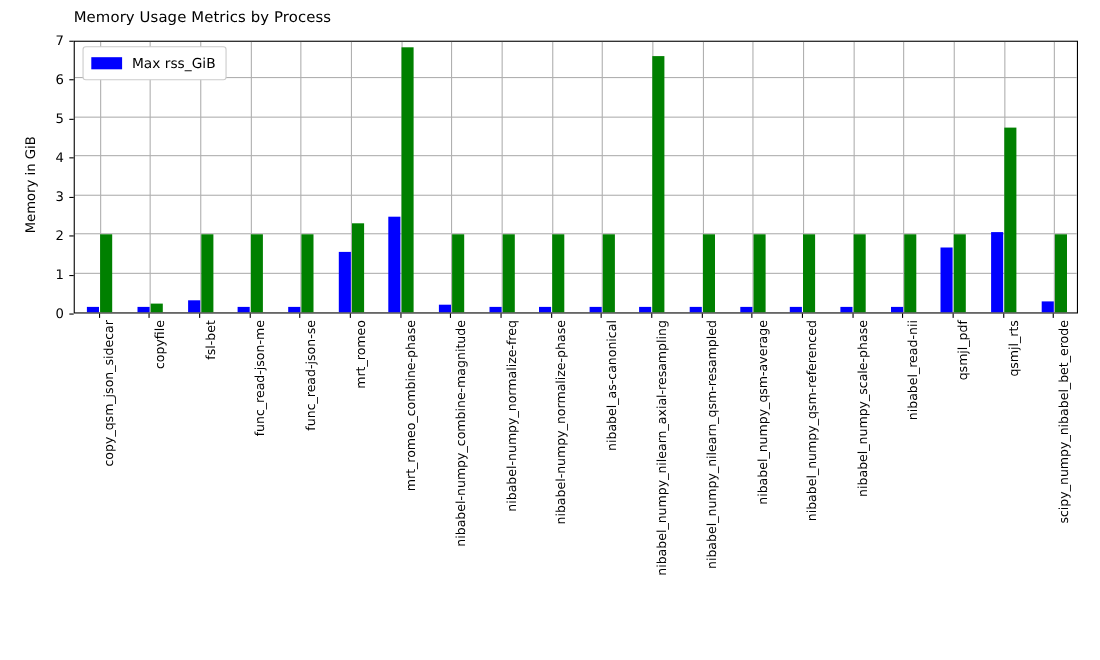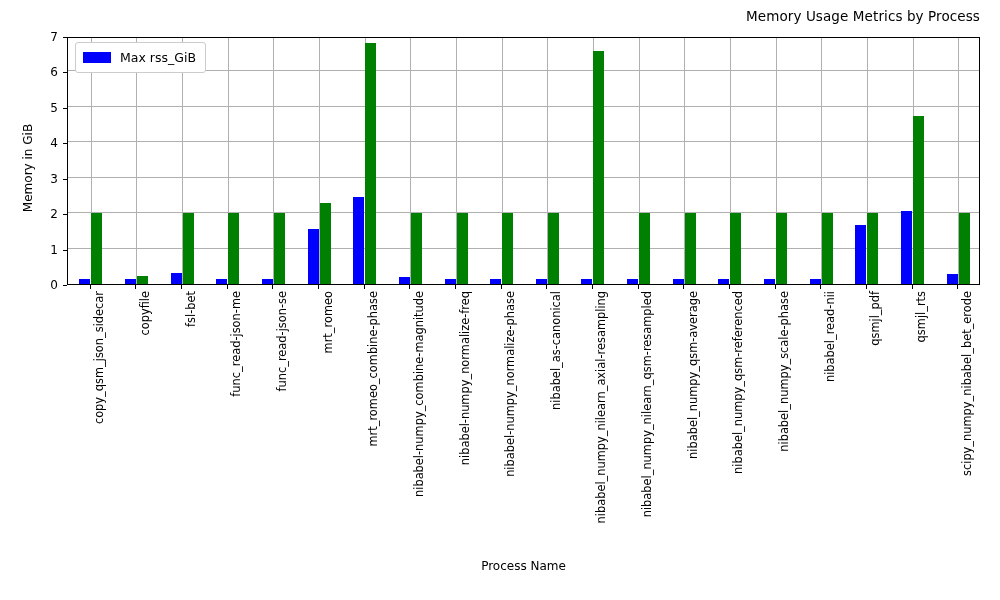--- a/index.html
+++ b/index.html
@@ -20,21 +20,21 @@
     height: 600px;
     background: #ffffff;
   }
 
   
   #chart-title {
     position: absolute;
     left: 67px;
     top: 8px;
     width: 913px;
-    text-align: right;
+    text-align: left;
     font-size: 13.5px;
     color: #000000;
     letter-spacing: 0.1px;
   }
 
   
   #plot-area {
     position: absolute;
     left: 67px;
     top: 37px;
@@ -242,21 +242,20 @@
       </div>
   </div>
 
   <div id="legend">
       <div class="legend-row">
         <span class="legend-swatch max-rss"></span>
         <span class="legend-text">Max rss_GiB</span>
       </div>
     </div>
 
-  <div id="xlabel">Process Name</div>
 
 <div class="ytick-label" style="top: 285px; left: 0px; width: 58px;">0</div>
     <div class="ytick-mark" style="top: 285px;"></div>
     <div class="ytick-label" style="top: 249.571px; left: 0px; width: 58px;">1</div>
     <div class="ytick-mark" style="top: 249.571px;"></div>
     <div class="ytick-label" style="top: 214.143px; left: 0px; width: 58px;">2</div>
     <div class="ytick-mark" style="top: 214.143px;"></div>
     <div class="ytick-label" style="top: 178.714px; left: 0px; width: 58px;">3</div>
     <div class="ytick-mark" style="top: 178.714px;"></div>
     <div class="ytick-label" style="top: 143.286px; left: 0px; width: 58px;">4</div>

